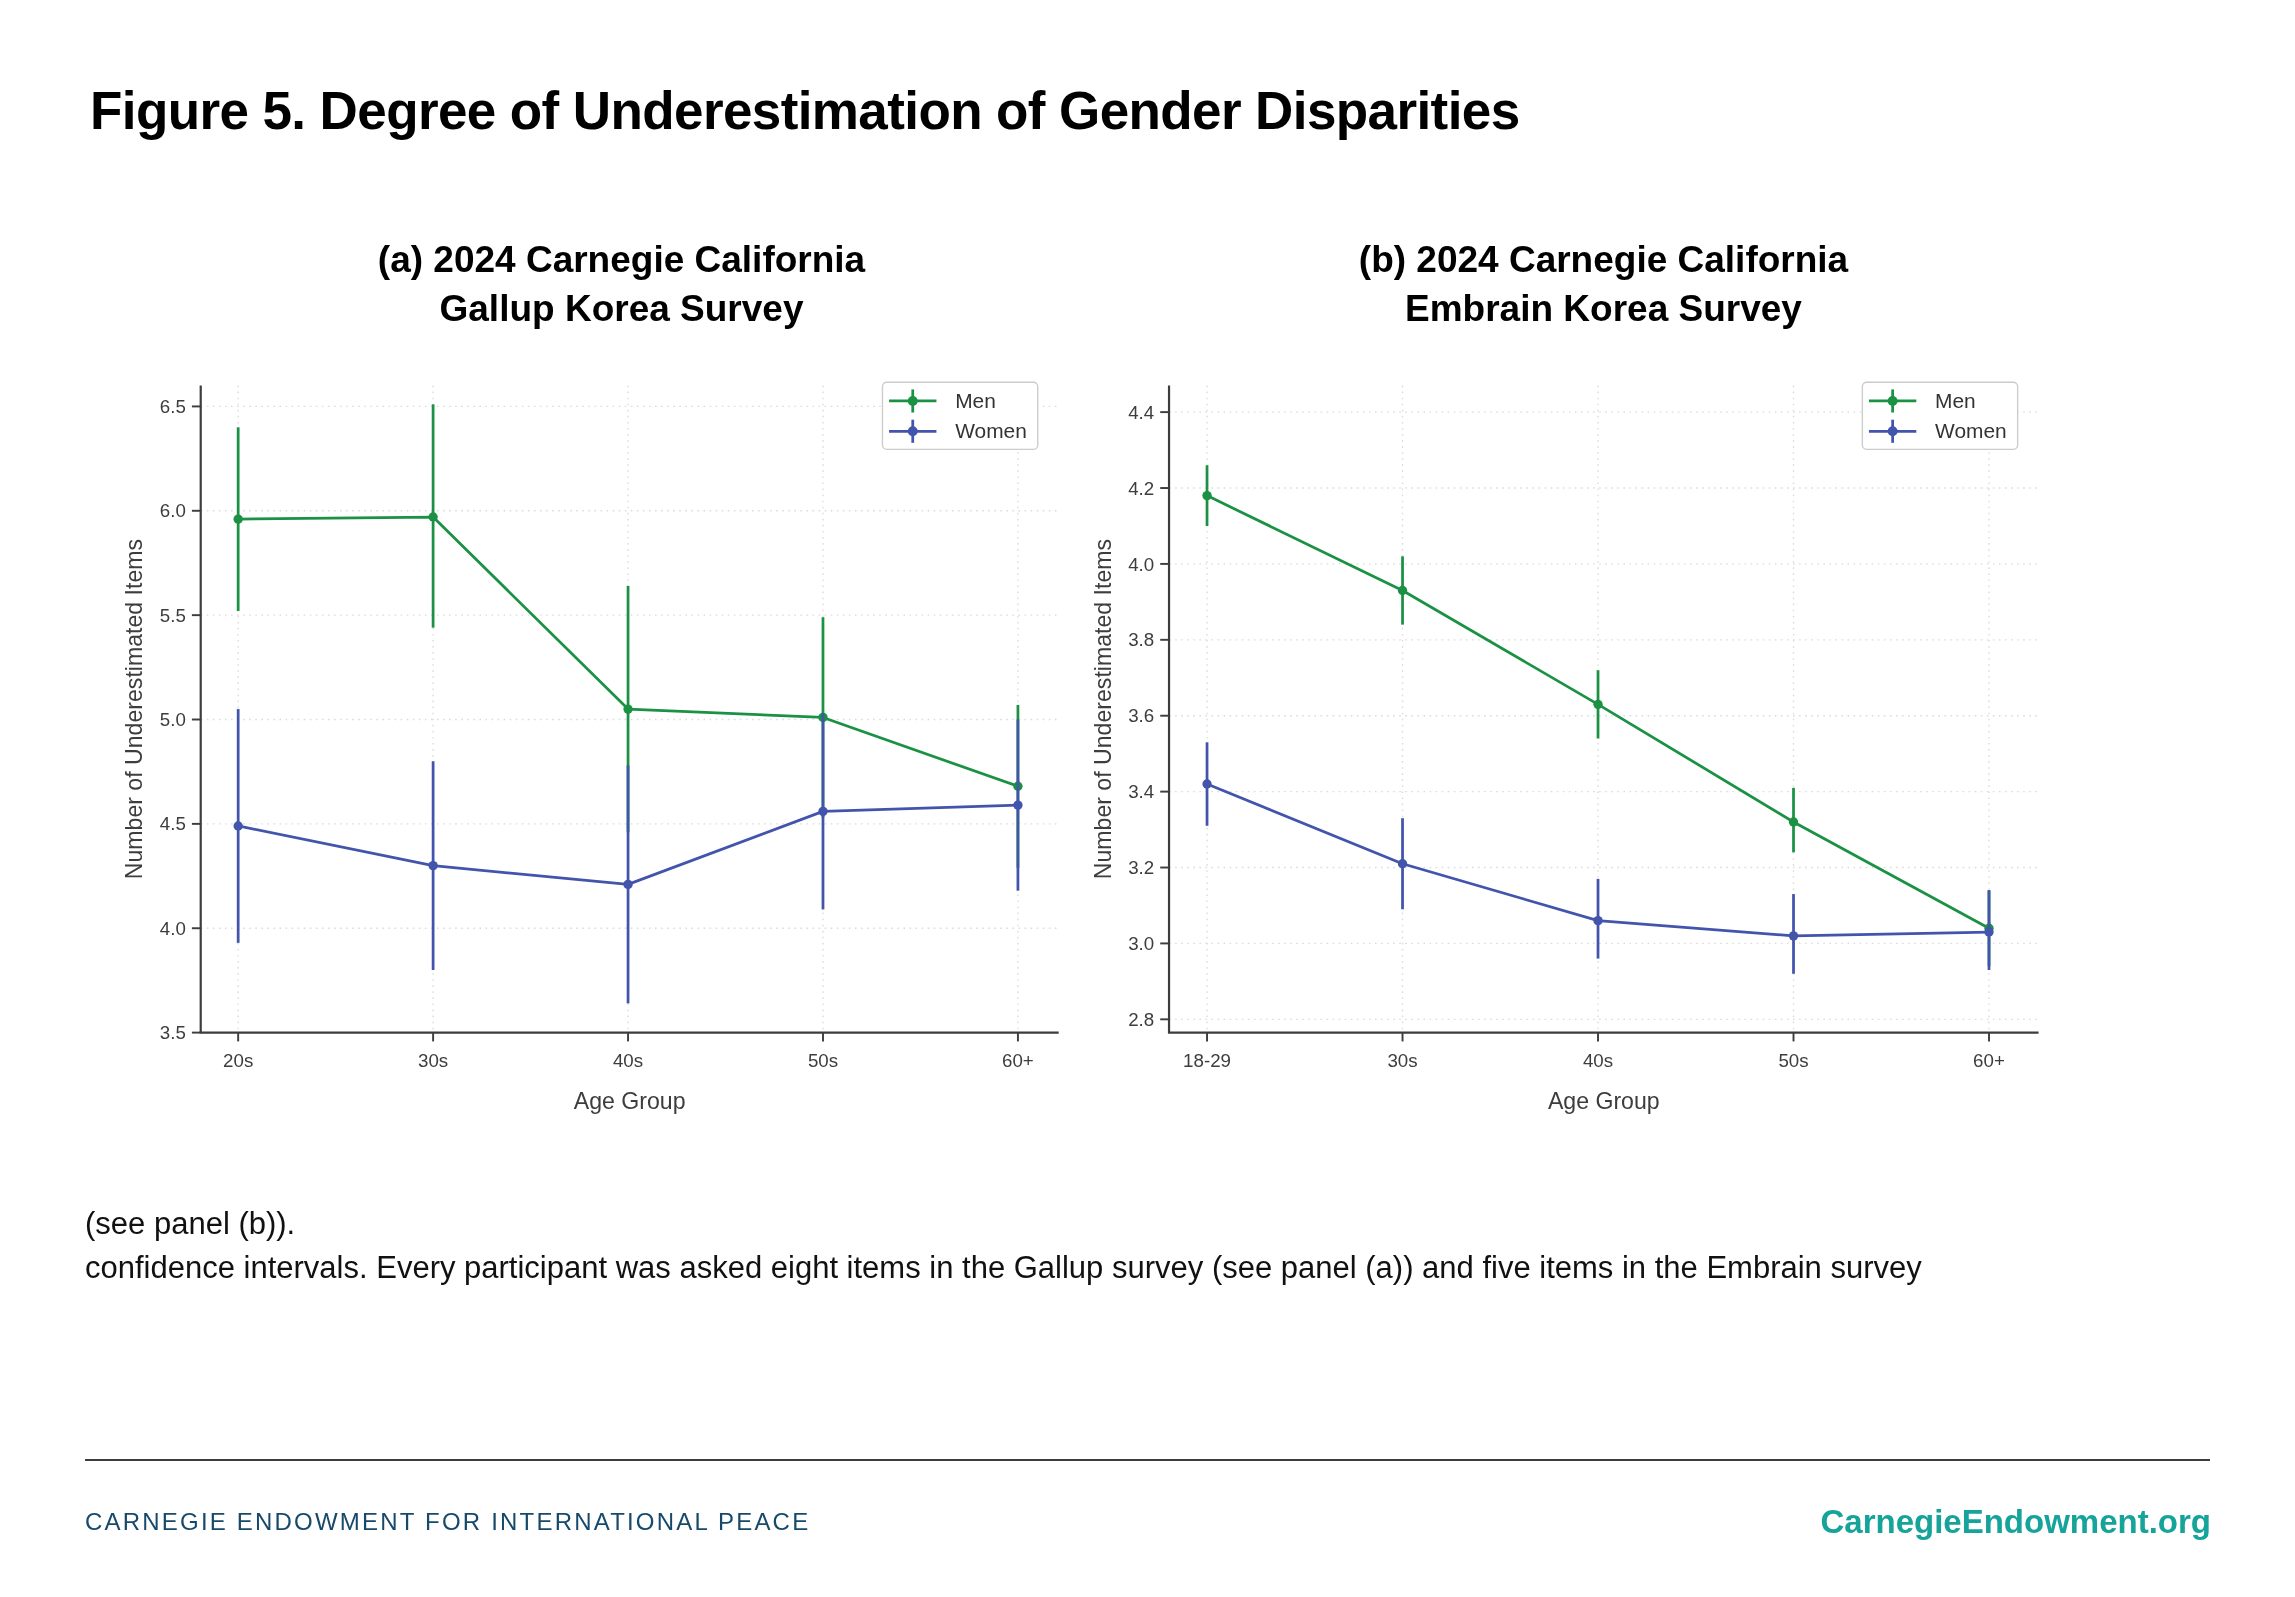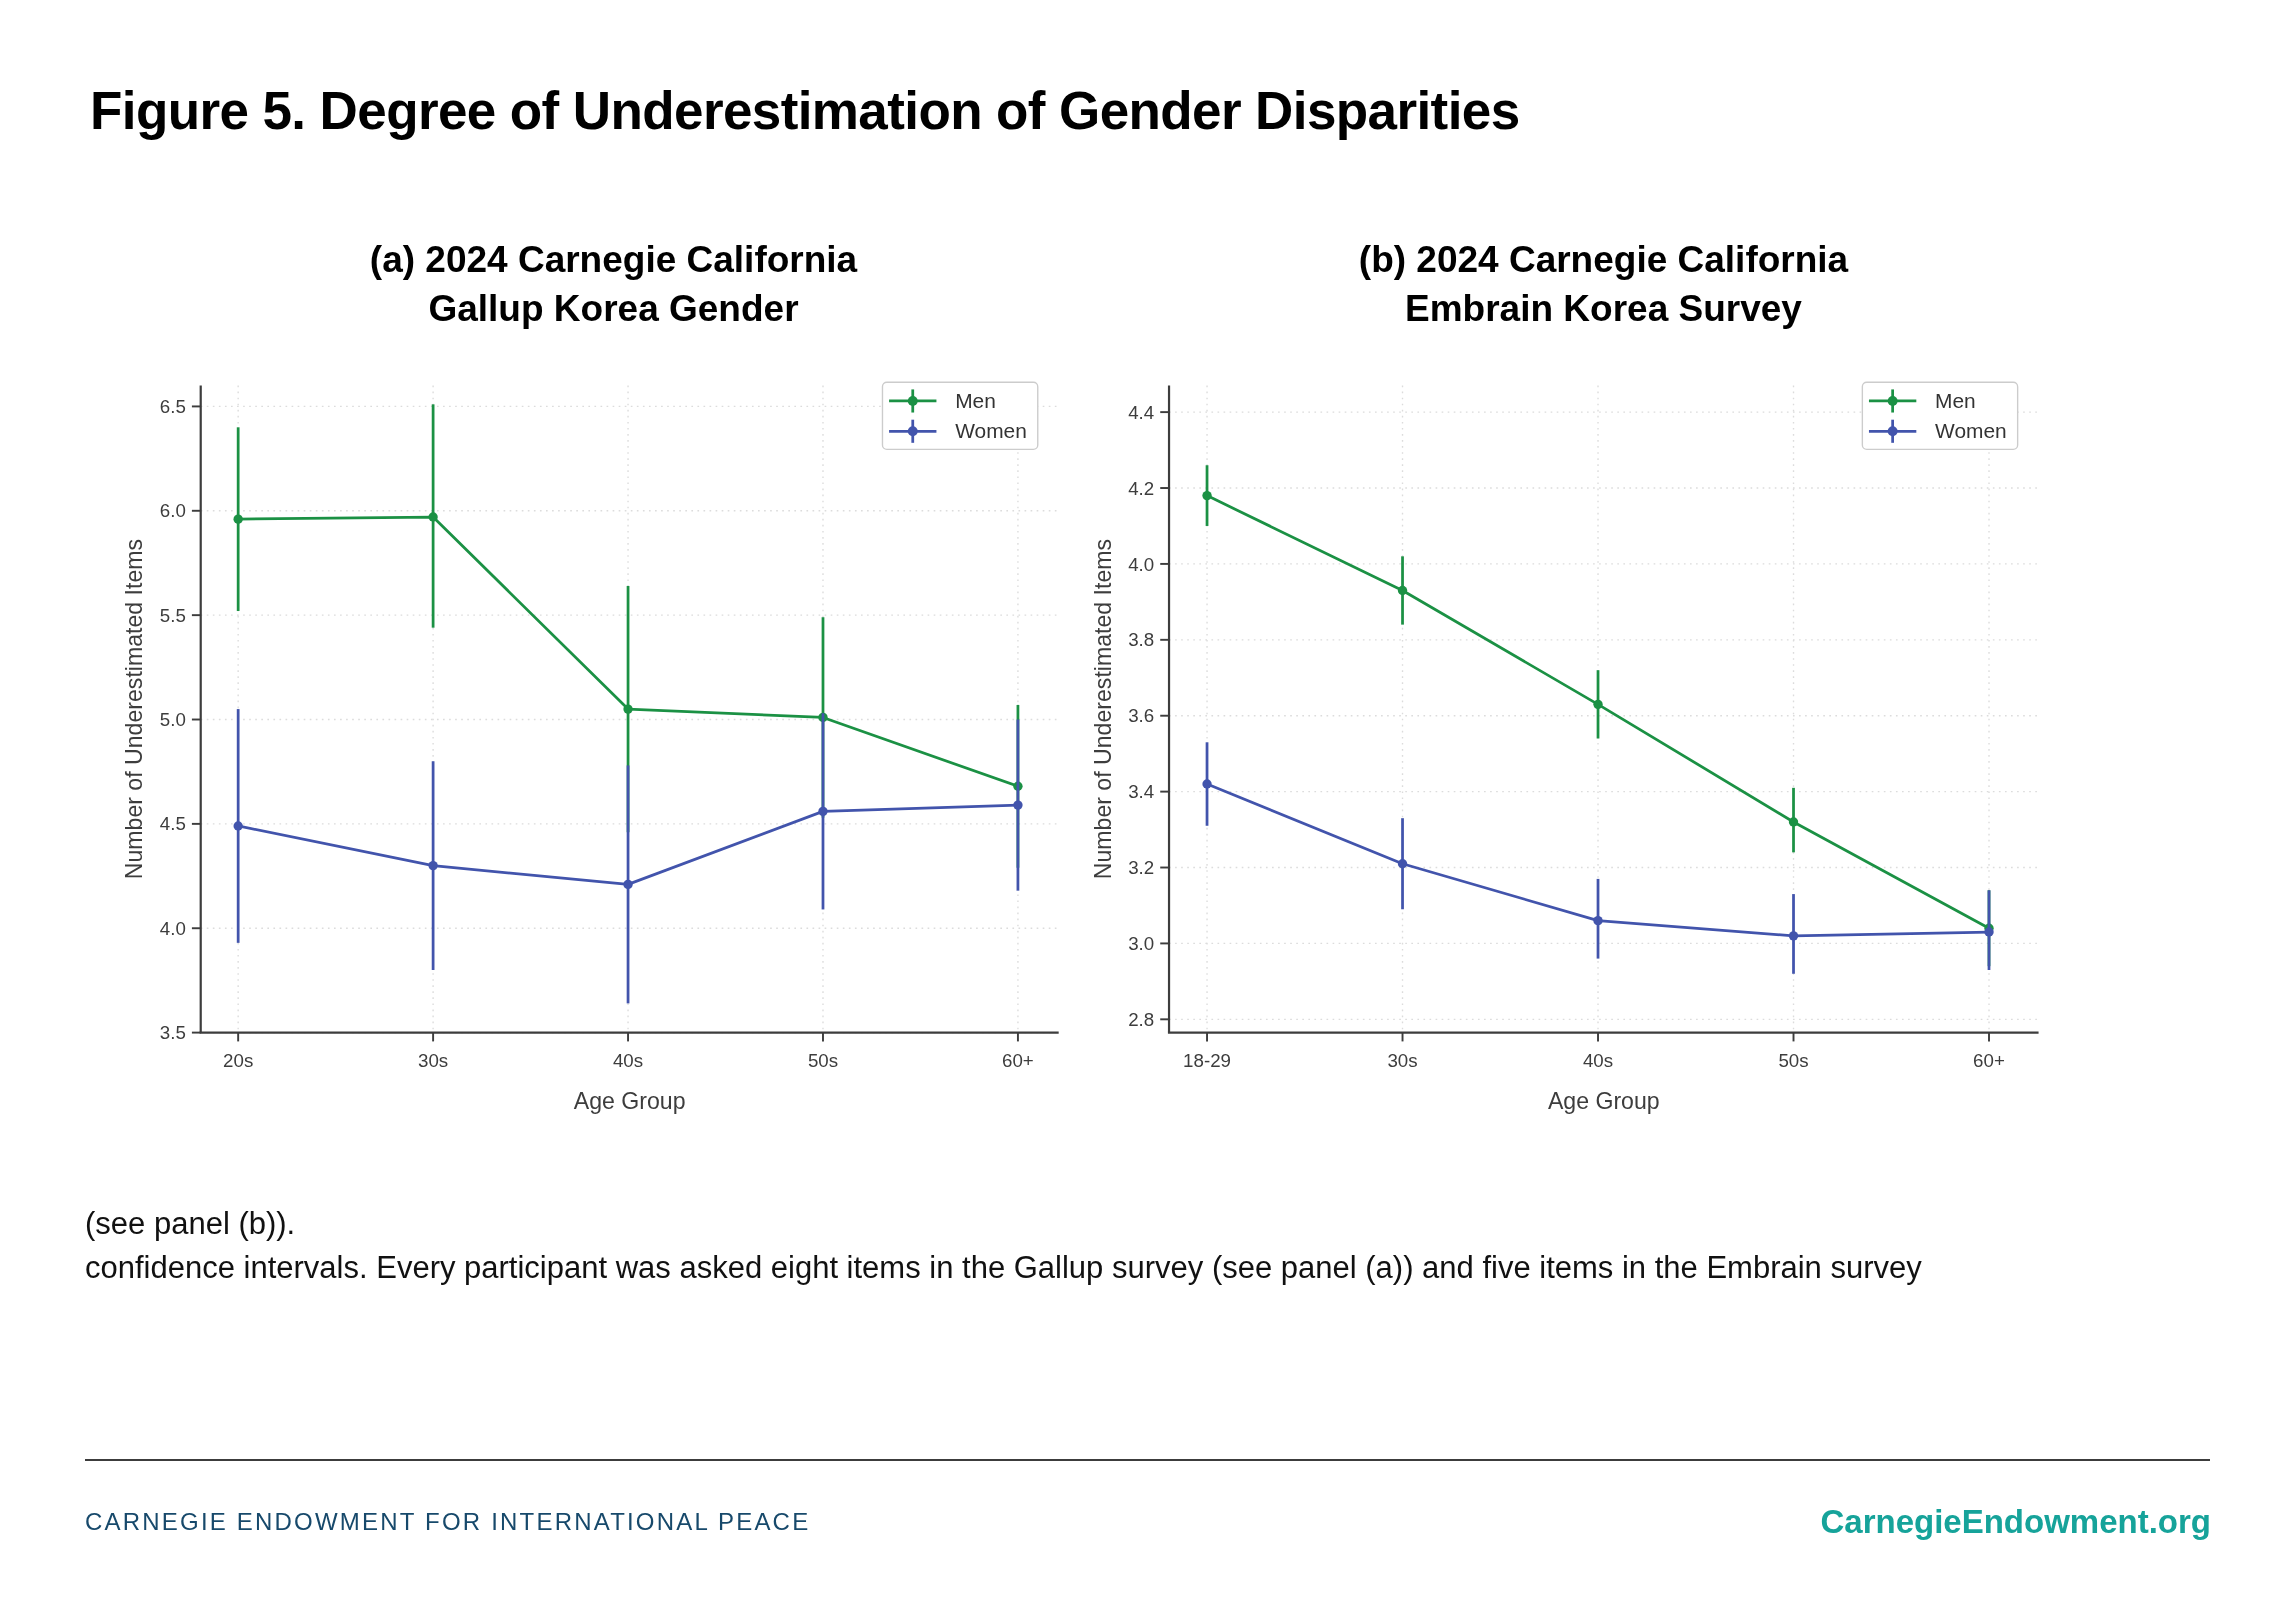--- a/index.html
+++ b/index.html
@@ -14,21 +14,21 @@
     font-family:"Liberation Sans",sans-serif;overflow:hidden;
   }
   .fig-title{
     position:absolute;left:90px;top:80px;margin:0;
     font-size:53px;font-weight:800;color:#000;letter-spacing:-0.6px;white-space:nowrap;
   }
   .panel-title{
     position:absolute;top:235px;width:683px;text-align:center;
     font-size:37px;font-weight:700;line-height:1.33;color:#000;
   }
-  #title-a{left:272px;}
+  #title-a{left:280px;}
   #title-b{left:1262px;text-align:center;}
   .chart{position:absolute;top:347px;width:1025px;height:804px;}
   #chart-a{left:77px;}
   #chart-b{left:1069px;}
   .note{position:absolute;left:85px;top:1202px;font-size:31px;line-height:1.43;color:#111;}
   .sources{position:absolute;left:85px;top:1382px;font-size:31px;color:#111;white-space:nowrap;}
   .divider{position:absolute;left:85px;top:1459px;width:2125px;height:1.7px;background:#3c3c3c;}
   .footer-org{
     position:absolute;left:85px;top:1508px;font-size:24px;font-weight:400;
     letter-spacing:2.2px;color:var(--navy);white-space:nowrap;
@@ -48,21 +48,21 @@
 </style>
 </head>
 <body>
 
 <div class="canvas">
 
   <h1 class="fig-title">Figure 5. Degree of Underestimation of Gender Disparities</h1>
 
   <div class="panel-title" id="title-a">
     <div>(a) 2024 Carnegie California</div>
-    <div>Gallup Korea Gender</div>
+    <div>Gallup Korea Survey</div>
   </div>
 
   <div class="panel-title" id="title-b">
     <div>(b) 2024 Carnegie California</div>
     <div>Embrain Korea Survey</div>
   </div>
 
   <div class="chart" id="chart-a"><svg width="1025" height="804" viewBox="0 0 1860 1460" xmlns="http://www.w3.org/2000/svg">
         <g>
           <line class="gridline" x1="292" y1="70" x2="292" y2="1245"></line>

